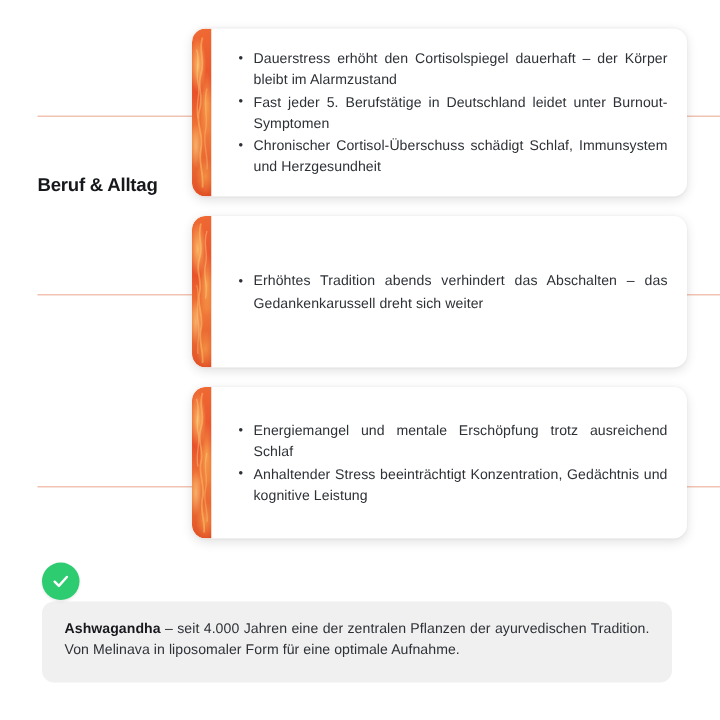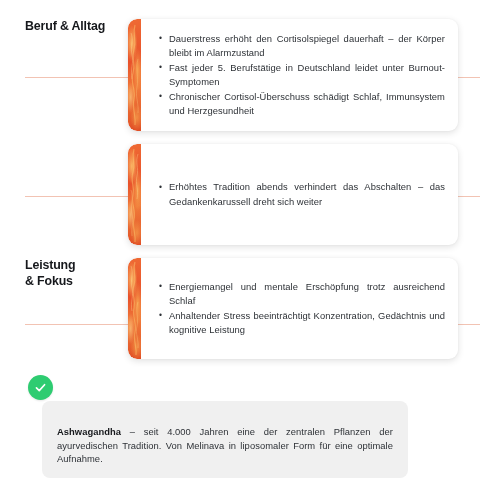--- a/index.html
+++ b/index.html
@@ -35,21 +35,21 @@
 
   
   .label-block {
     position: absolute;
     left: 0;
     top: 0;
     width: 131px;
     height: 100%;
     display: flex;
     flex-direction: column;
-    justify-content: flex-start;
+    justify-content: flex-end;
     align-items: flex-start;
     box-sizing: border-box;
     padding-left: 25px;
     padding-right: 6px;
   }
   .label-text {
     font-size: 12.4px;
     font-weight: bold;
     color: #16181c;
     line-height: 15.5px;
@@ -150,27 +150,26 @@
     justify-content: center;
     z-index: 3;
     box-shadow: 0 1px 2px rgba(0,0,0,0.10);
   }
   .check-badge svg { display: block; }
 
   .summary-box {
     position: absolute;
     left: 28px;
     top: 401px;
-    width: 366px;
+    width: 420px;
     min-height: 54px;
     background: #f0f0f0;
     border-radius: 8px;
     box-sizing: border-box;
-    padding: 24px 15px 12px 15px;
-    margin-left: 14px;
+    padding: 11px 15px 12px 15px;
   }
   .summary-text {
     font-size: 9.4px;
     line-height: 13.6px;
     color: #2d3136;
     text-align: justify;
     text-align-last: left;
     letter-spacing: 0.05px;
     margin: 0;
   }
@@ -219,24 +218,20 @@
       </div>
       <div class="card-body">
         <ul class="bullets">
           <li>Erhöhtes Tradition abends verhindert das Abschalten – das Gedankenkarussell dreht sich weiter</li>
         </ul>
       </div>
     </div>
   </div>
 
   <div class="row row-3">
-    <div class="label-block">
-      <div class="label-text">Leistung
-&amp; Fokus</div>
-    </div>
     <div class="connector"></div>
     <div class="card">
       <div class="card-stripe">
         <svg viewBox="0 0 13 101" preserveAspectRatio="none" aria-hidden="true">
           <path d="M7 4 C4 13 9 18 6 27 C3 36 8 41 6 50 C4 59 9 65 7 74 C5 83 9 89 8 97" stroke="#ffce72" stroke-width="1.2" fill="none" opacity="0.85"></path>
           <path d="M3 8 C6 16 2 22 4 30 C6 38 2 44 4 53" stroke="#ffdf9a" stroke-width="0.9" fill="none" opacity="0.7"></path>
           <path d="M10 44 C7 52 11 60 9 68 C7 76 11 82 10 90" stroke="#ffd98e" stroke-width="0.9" fill="none" opacity="0.6"></path>
         </svg>
       </div>
       <div class="card-body">

